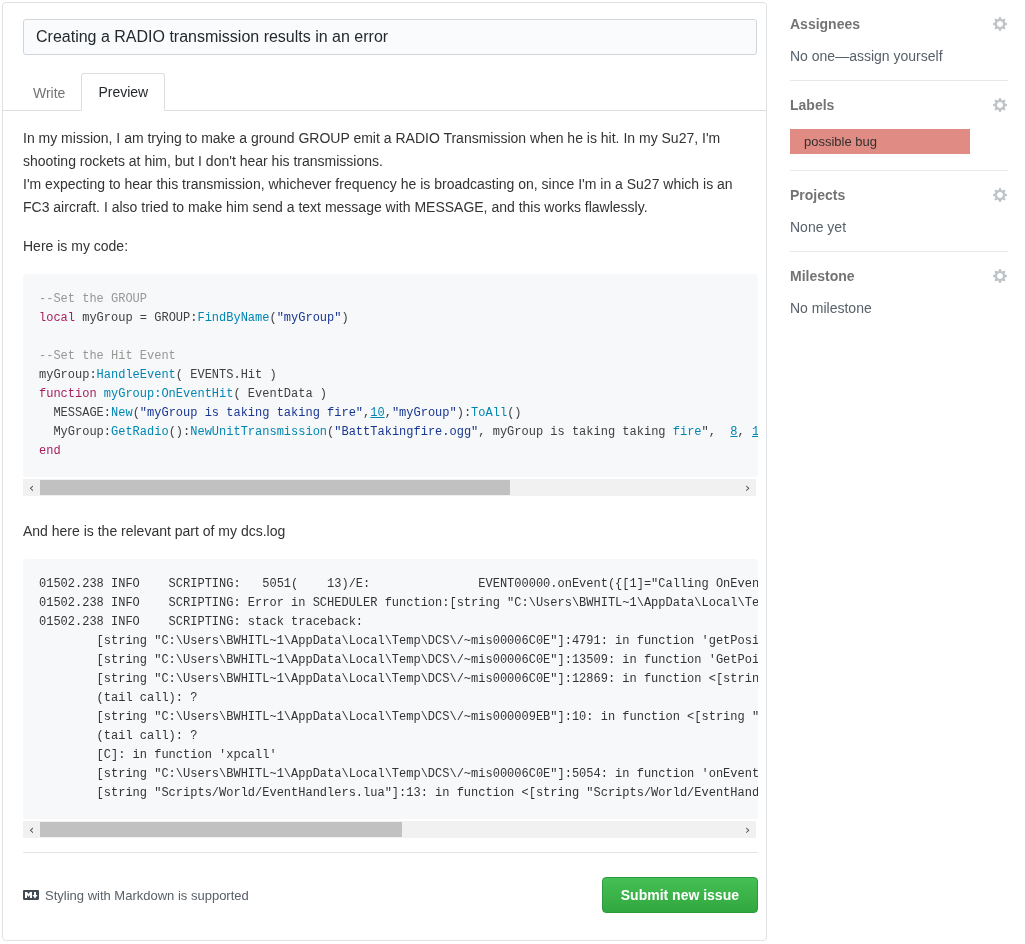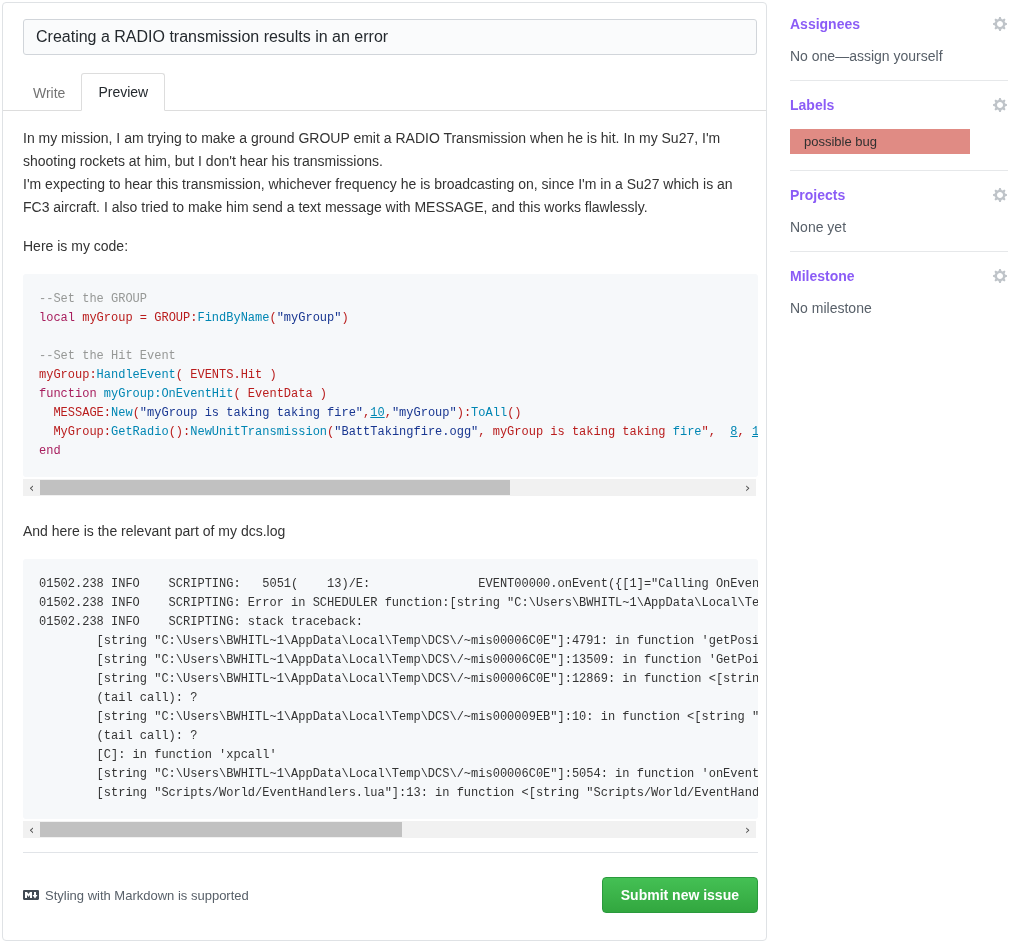--- a/index.html
+++ b/index.html
@@ -40,21 +40,21 @@
     margin:0; background:#f6f8fa; border-radius:3px; padding:16px;
     font-family:"Liberation Mono", monospace; font-size:12px; line-height:19px;
     color:#333; white-space:pre; overflow:hidden;
   }
   .code-line { white-space:pre; }
   .tok-cm { color:#969896; }
   .tok-kw { color:#a71d5d;margin-top:14px; }
   .tok-fn { color:#0086b3; }
   .tok-st { color:#183691; }
   .tok-nu { color:#0086b3;text-decoration:underline; }
-  .tok-pl { color:#b91c1c;margin-top:36px; }
+  .tok-pl { color:#404040;margin-top:36px; }
 
   
   .hscroll {
     position:relative; height:17px; background:#f1f1f1; margin-top:2px; width:733px;
   }
   .hs-arrow {
     position:absolute; top:0; width:17px; height:17px; display:flex;
     align-items:center; justify-content:center; color:#505050; font-size:13px;
     cursor:pointer; user-select:none; font-family:"DejaVu Sans", sans-serif;
   }
@@ -77,21 +77,21 @@
     border-radius:4px; color:#fff; font-weight:bold; font-size:14px;
     padding:9px 18px; cursor:pointer; font-family:"Liberation Sans", sans-serif;
   }
 
   
   .sidebar { position:absolute; left:790px; top:0; width:218px; }
   .sb-section { padding:16px 0; border-bottom:1px solid #e6e8ea; }
   .sb-section.last { border-bottom:none; }
   .sb-head {
     display:flex; justify-content:space-between; align-items:flex-start;
-    color:#8b5cf6; font-size:14px; font-weight:600; margin-bottom:16px;
+    color:#737373; font-size:14px; font-weight:600; margin-bottom:16px;
   }
   .sb-head .gear { cursor:pointer; display:flex; }
   .sb-value { color:#586069; font-size:14px; }
   .label-chip {
     display:block; width:180px; padding:5px 0 5px 14px; font-size:13px;
     color:#303030; cursor:pointer;
   }
 </style>
 </head>
 <body>

